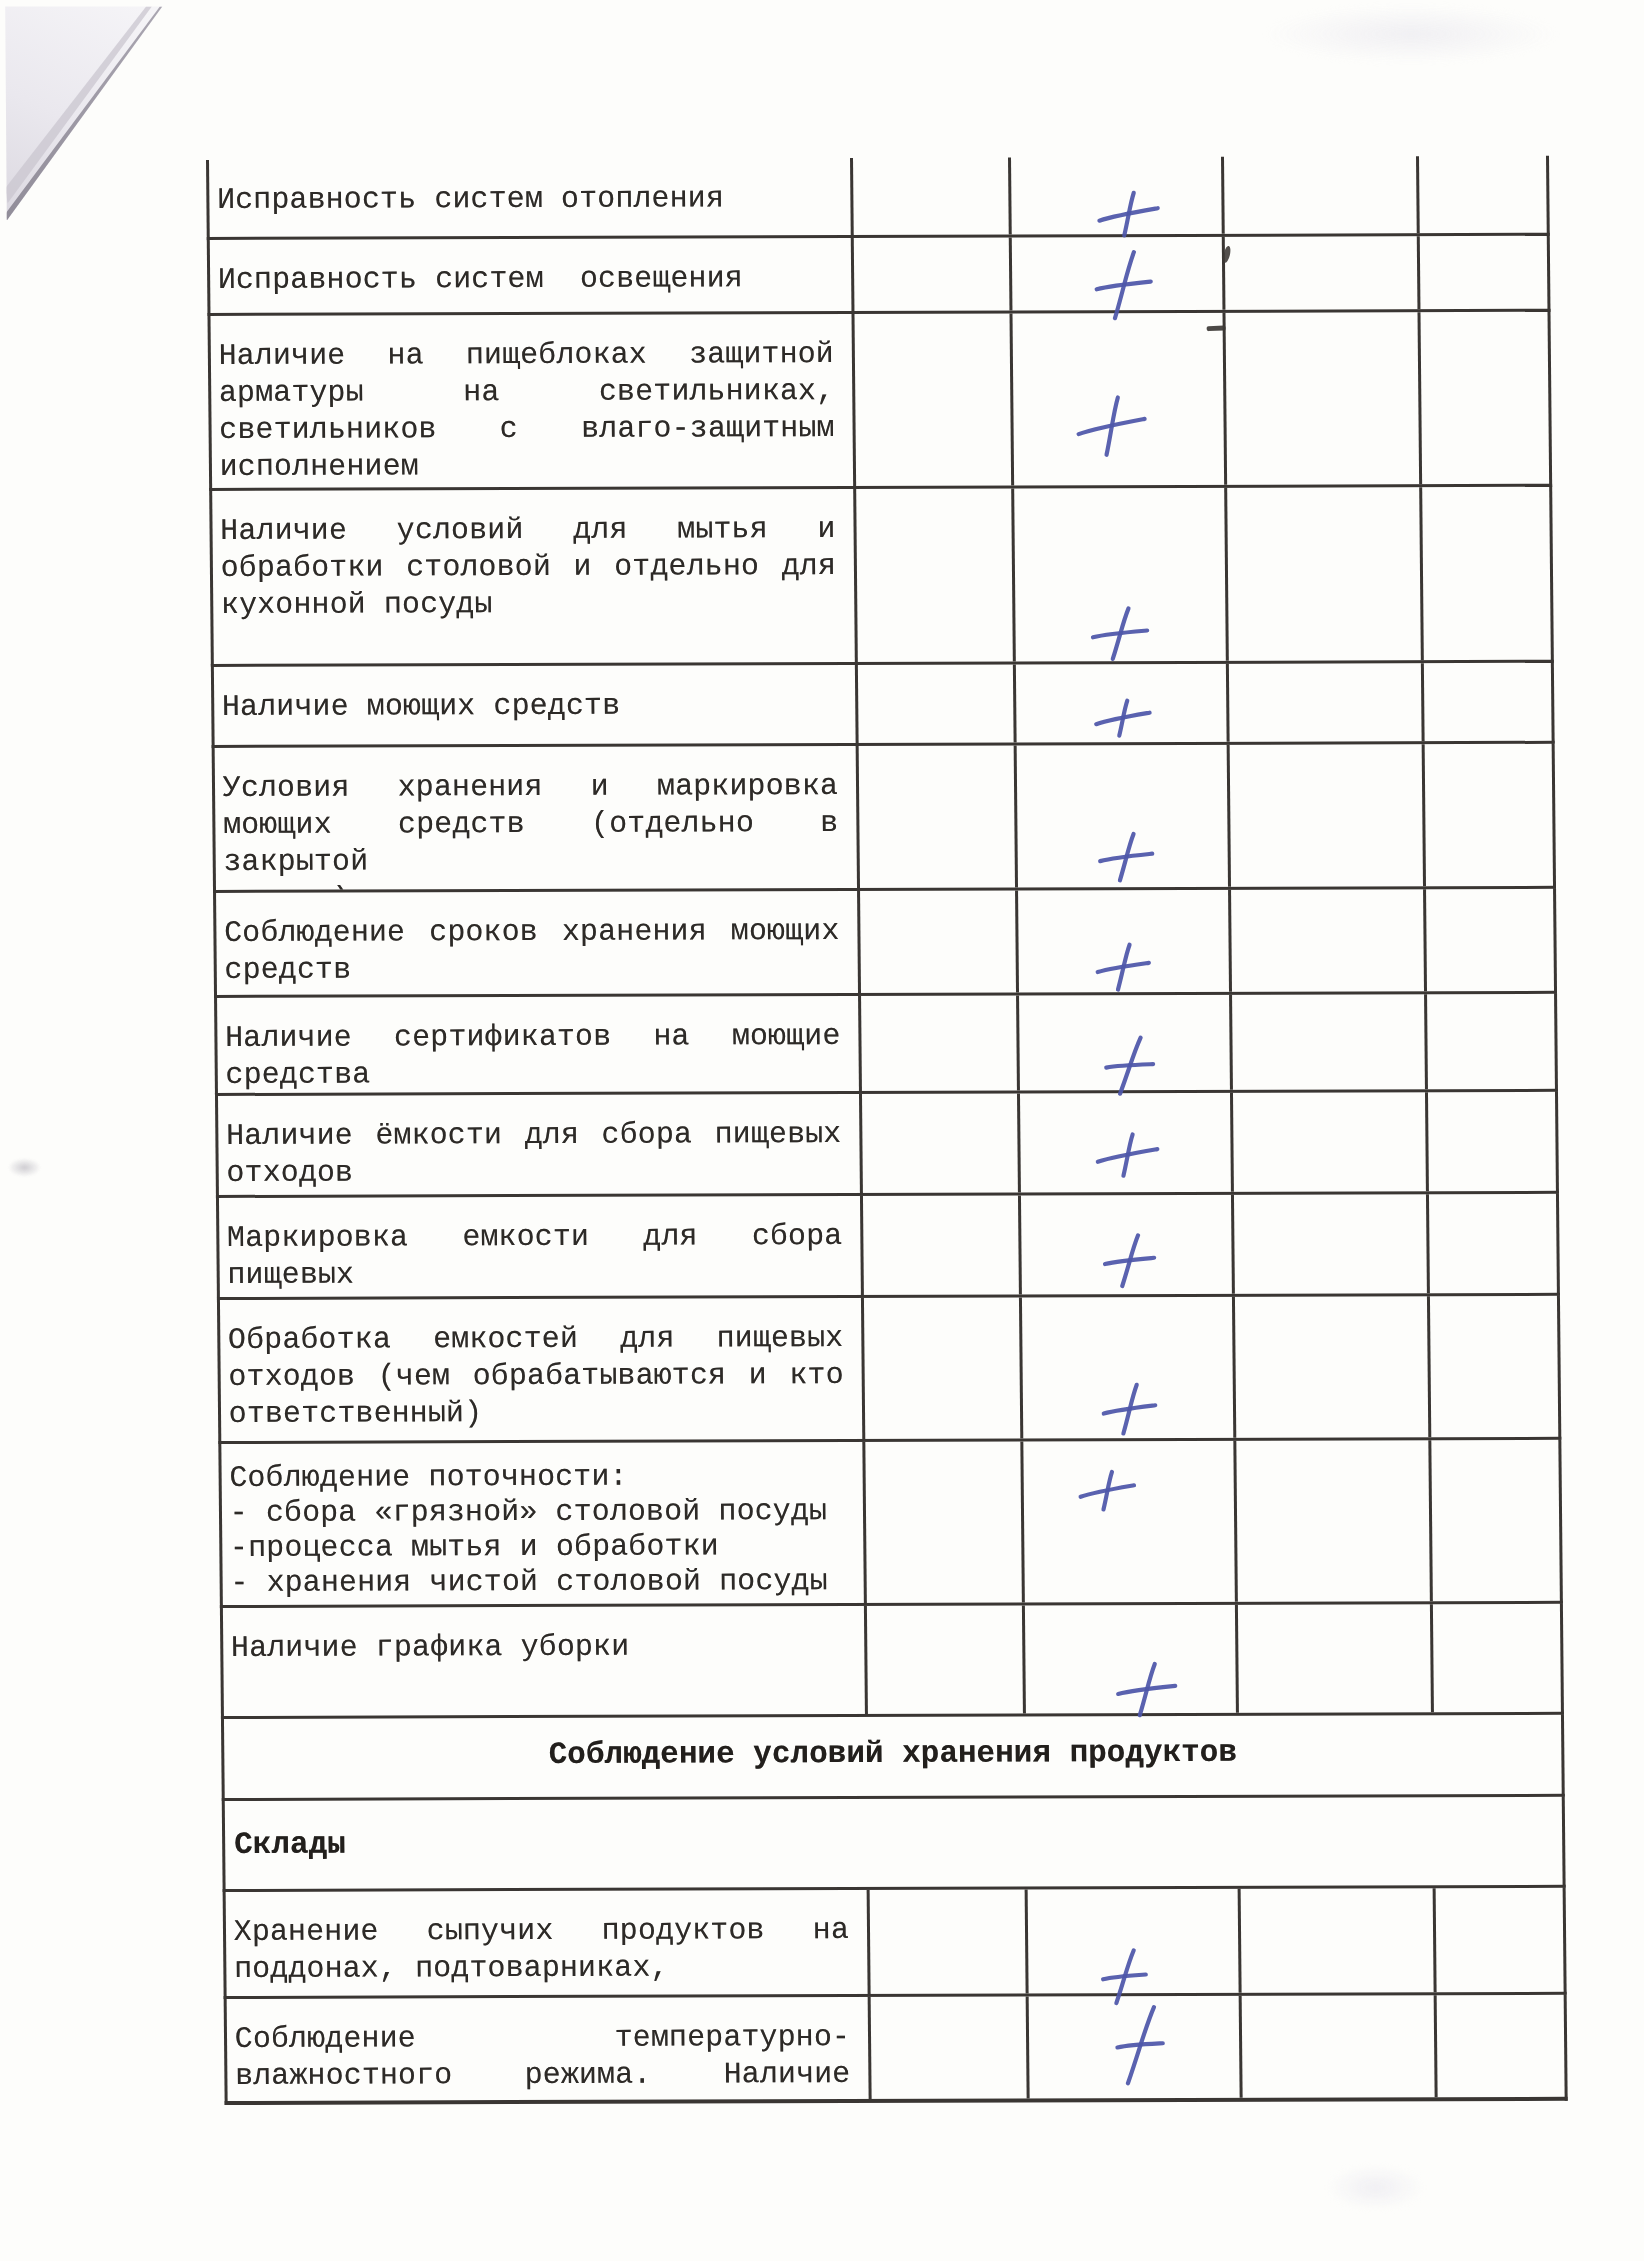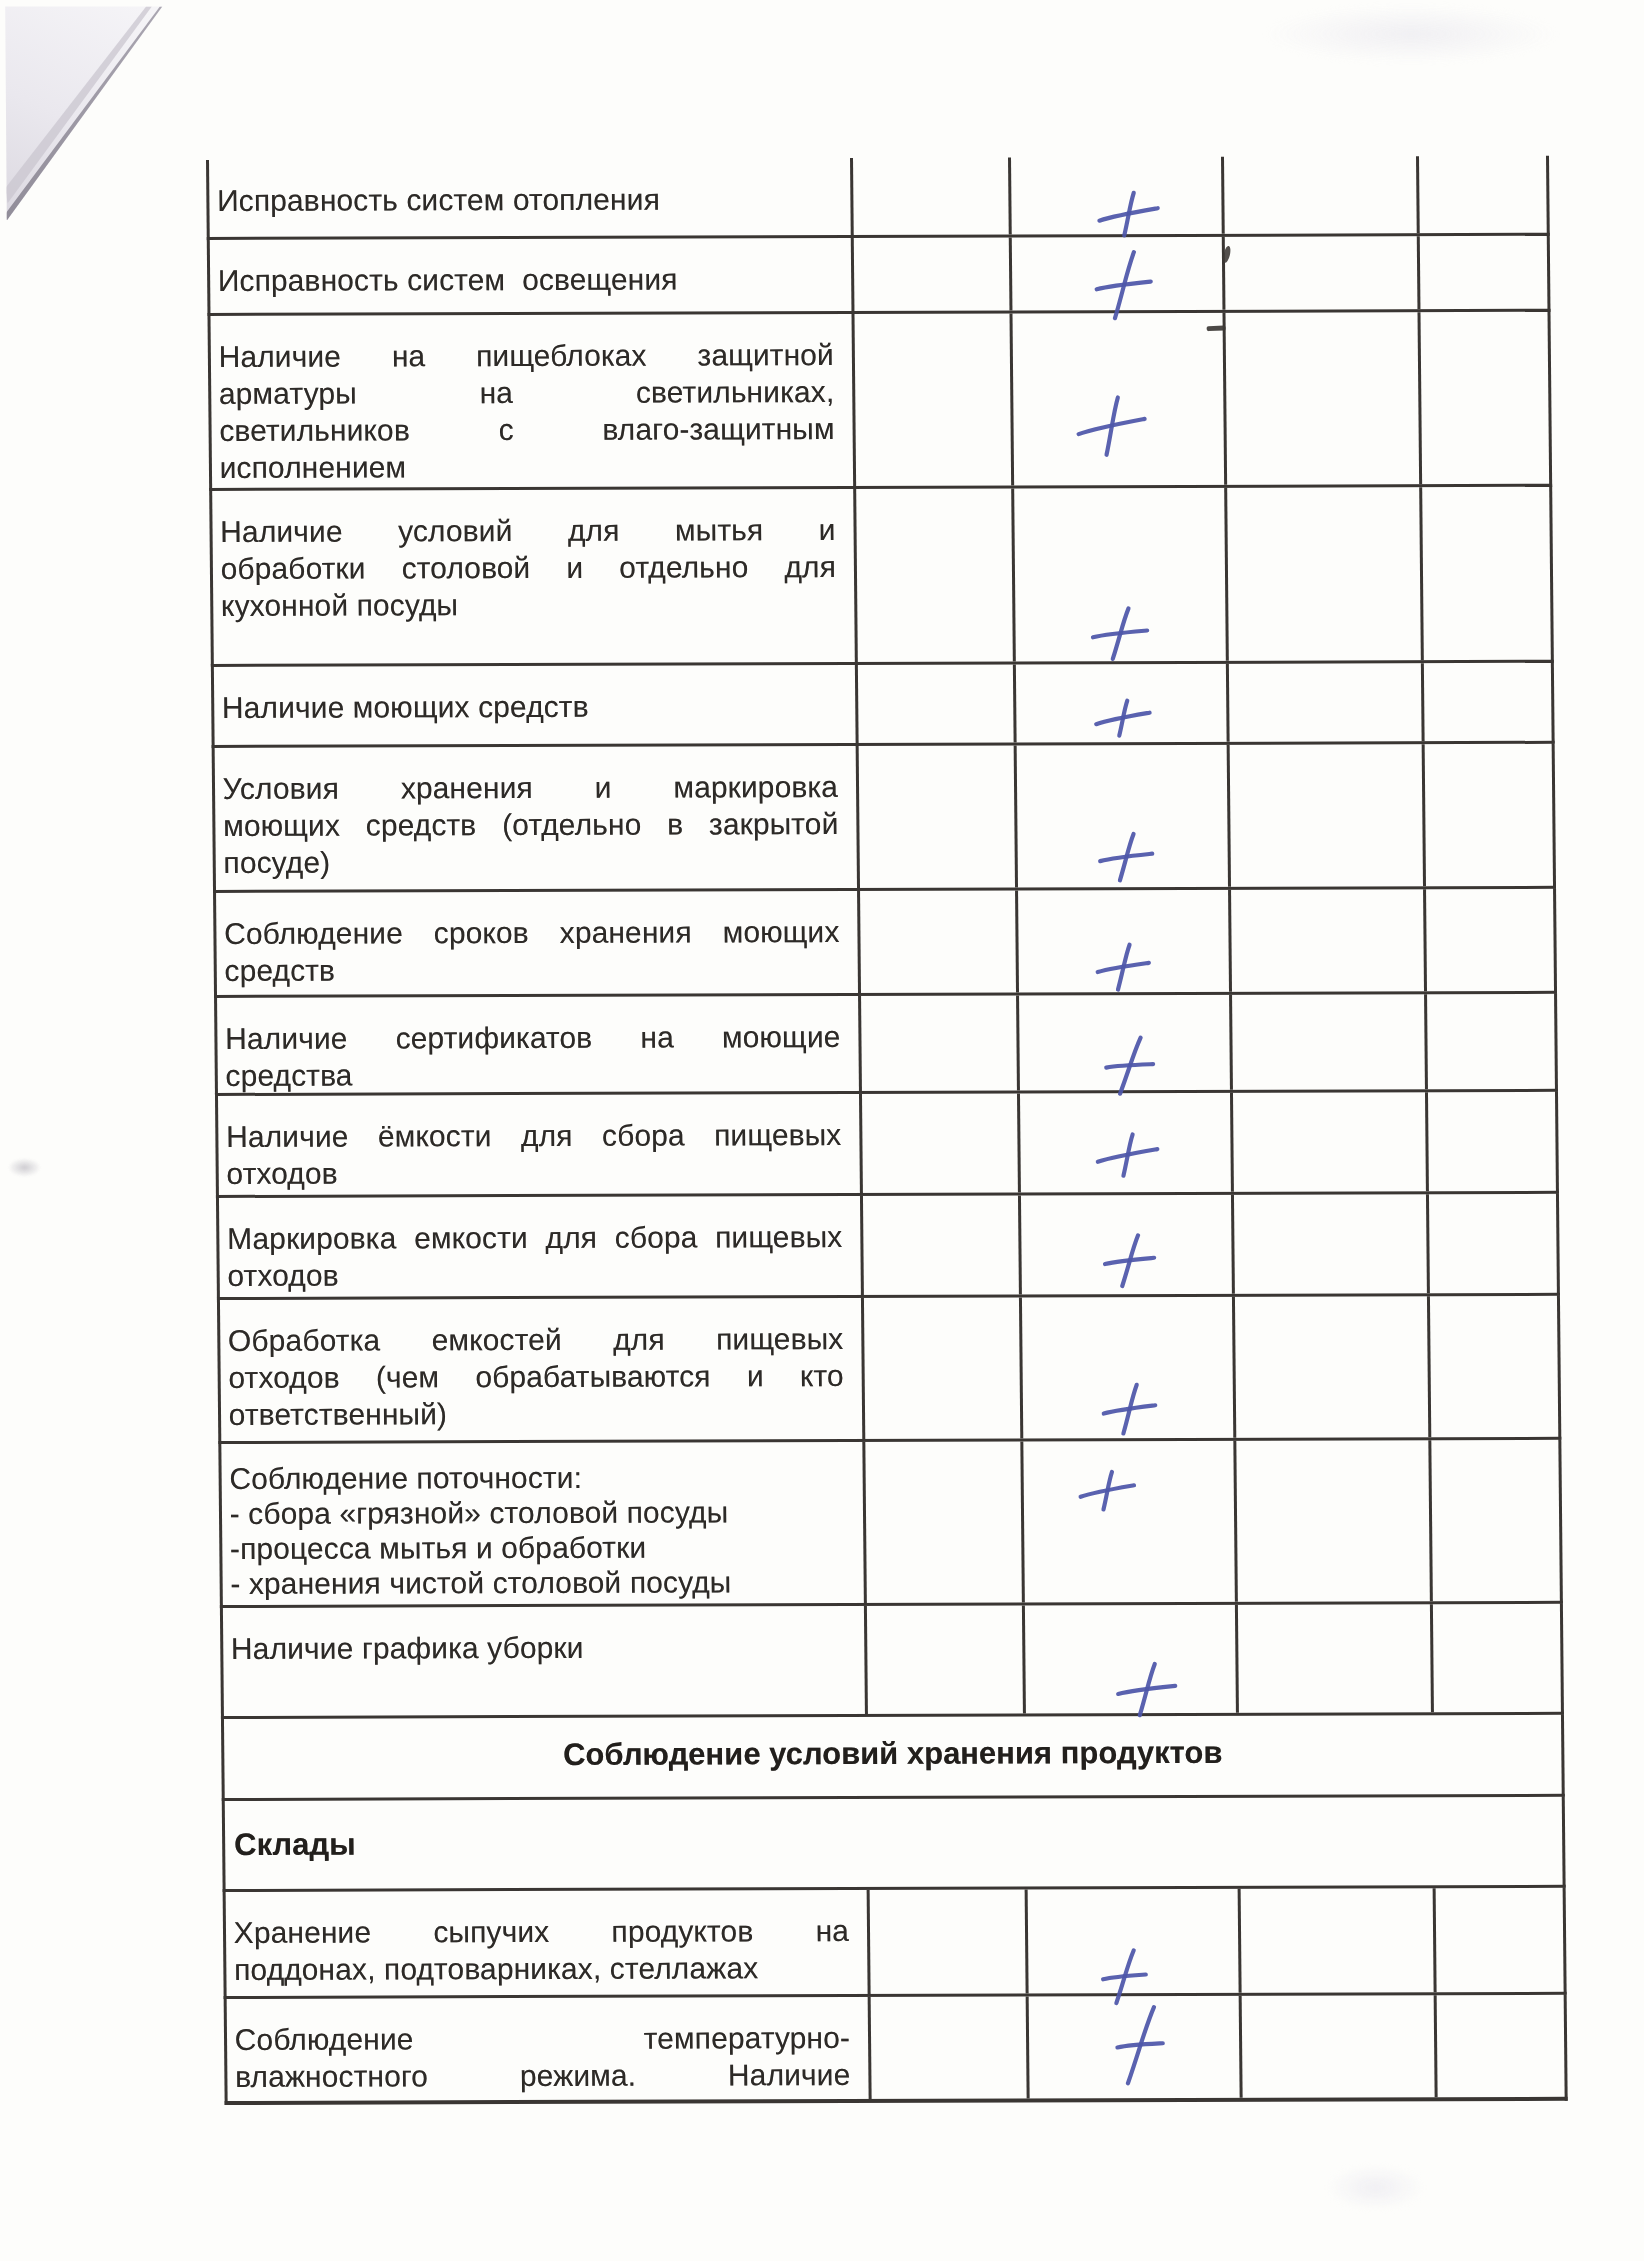--- a/index.html
+++ b/index.html
@@ -7,21 +7,21 @@
     --txt:#2d2a27;
   }
   html,body{margin:0;padding:0;width:1644px;height:2261px;}
   body{
     background:#fdfdfb;
     font-family:"Liberation Sans", sans-serif;
     color:var(--txt);
     position:relative;
     overflow:hidden;
   }
-  .page{position:absolute;inset:0;}
+  .page{position:absolute;inset:0;font-family:Liberation Mono, monospace;}
 
   
   .corner-fold{
     position:absolute;left:5.2px;top:6.4px;width:162px;height:214px;
     background:linear-gradient(205deg,#f5f4f7 5%,#eae8ee 55%,#dbd8e0 100%);
     clip-path:polygon(0% 0%,97% 0%,1% 100%);
   }
   .corner-fold .fold-edge{
     position:absolute;inset:0;
     background:linear-gradient(205deg,#aaa6b1 0%,#918d99 100%);

